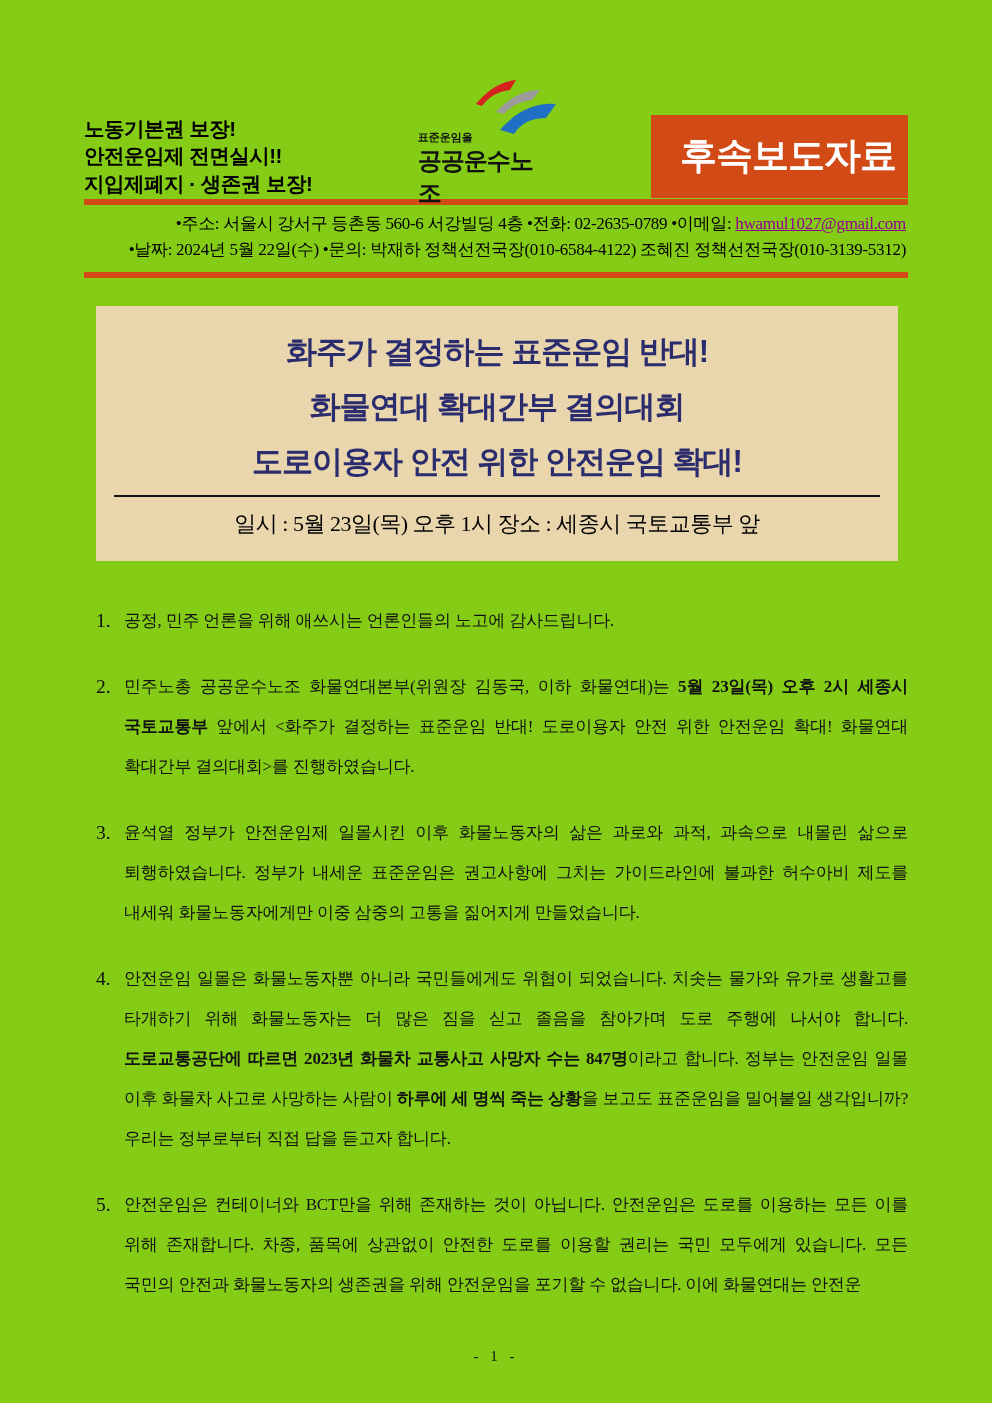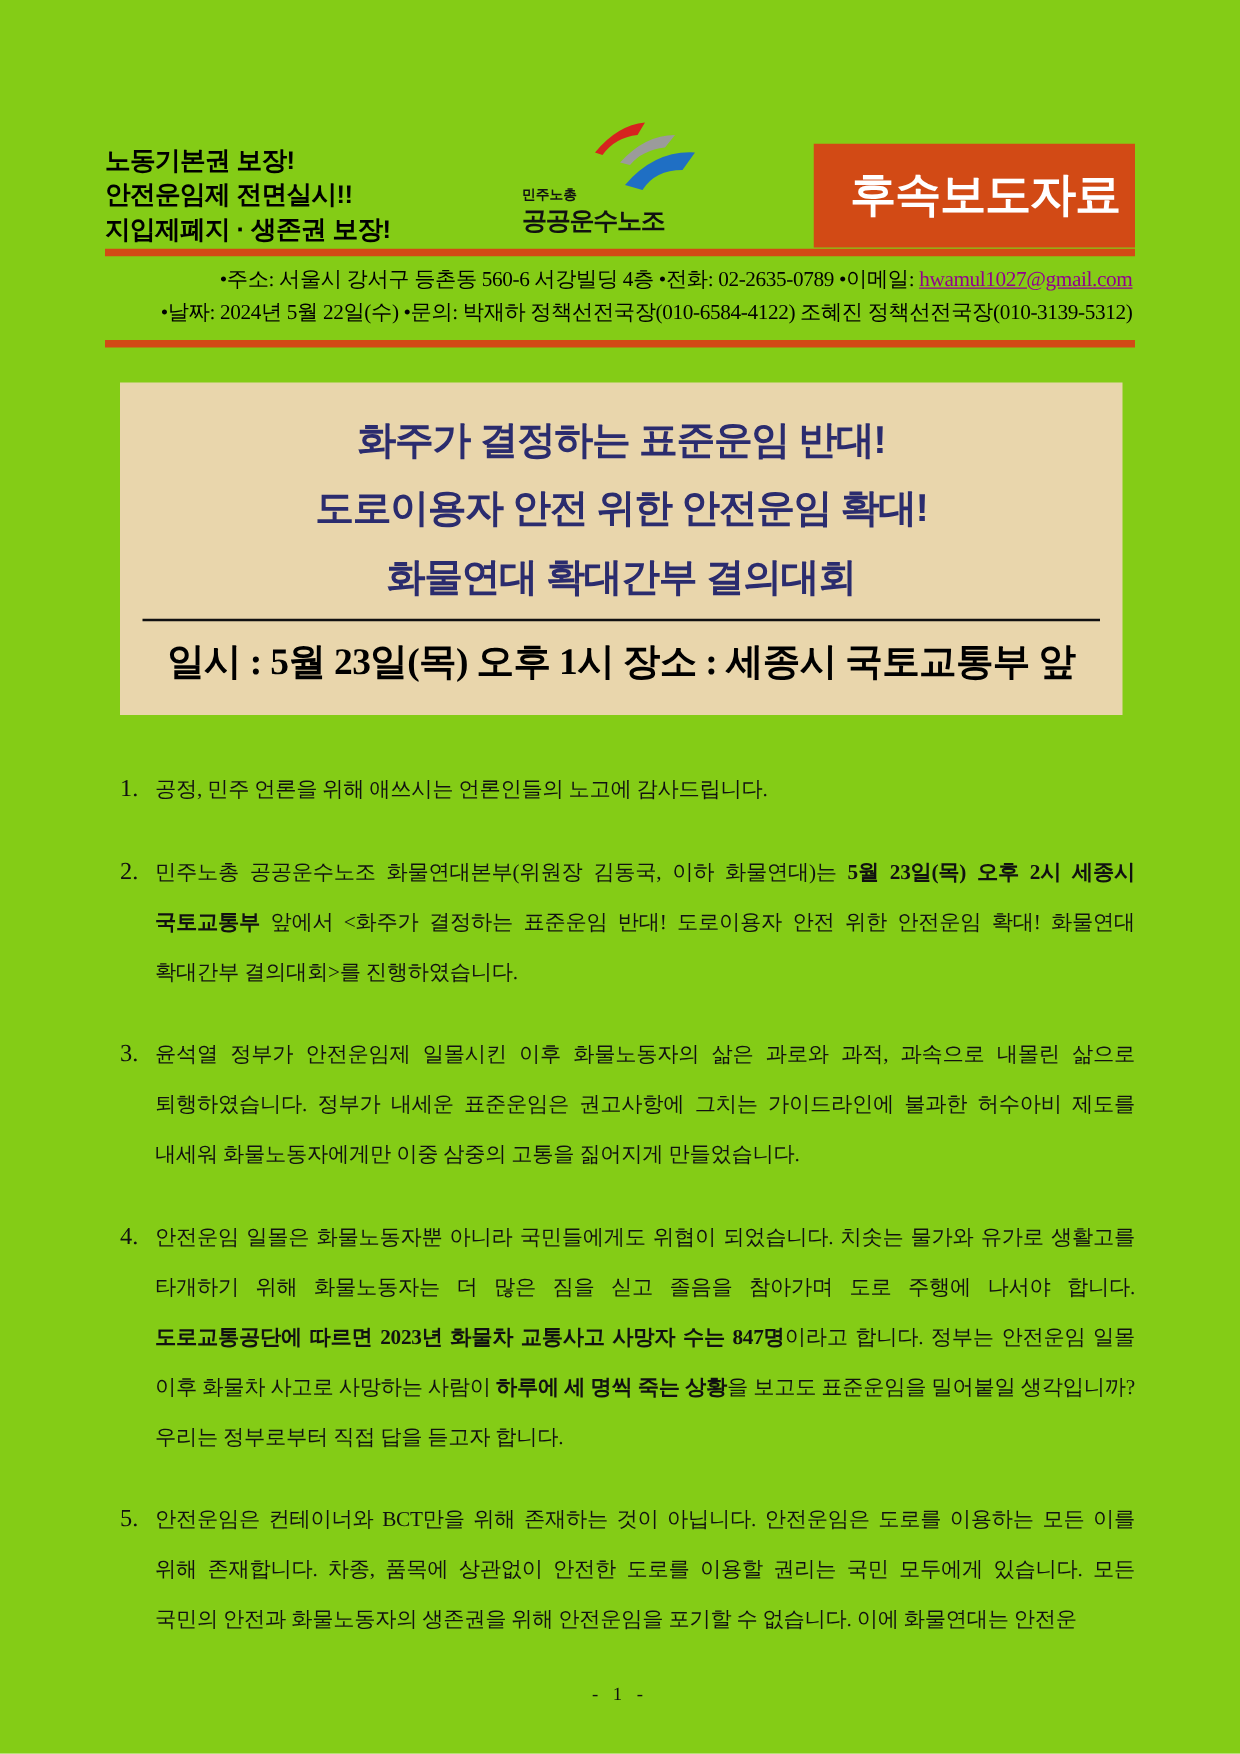--- a/index.html
+++ b/index.html
@@ -9,36 +9,36 @@
     font-family:"Liberation Serif","DejaVu Serif",serif;color:#111;
     overflow:hidden;
   }
   
   .masthead{display:flex;align-items:center;justify-content:space-between;height:82px;}
   .slogans{font-family:"Liberation Sans","DejaVu Sans",sans-serif;font-weight:800;
     font-size:20.5px;line-height:1.33;color:#000;letter-spacing:-0.5px;white-space:nowrap;}
   .logo{display:flex;flex-direction:column;align-items:flex-start;width:128px;position:relative;}
   .logo svg{position:absolute;top:-26px;right:-12px;}
   .logo-small{font-family:"Liberation Sans","DejaVu Sans",sans-serif;font-weight:800;font-size:11px;display:block;margin-top:26px;}
-  .logo-big{font-family:"Liberation Sans","DejaVu Sans",sans-serif;font-weight:800;font-size:20px;letter-spacing:-1px;display:block;}
+  .logo-big{font-family:"Liberation Sans","DejaVu Sans",sans-serif;font-weight:800;font-size:24px;letter-spacing:-1px;display:block;}
   .org-name{font-family:"Liberation Sans","DejaVu Sans",sans-serif;font-weight:800;
     font-size:34px;letter-spacing:-1.5px;color:#000;white-space:nowrap;margin-left:-18px;}
   .press-badge{background:#d24a15;color:#fff;font-family:"Liberation Sans","DejaVu Sans",sans-serif;
     font-weight:800;font-size:37px;letter-spacing:-1px;padding:16px 12px 17px 29px;white-space:nowrap;text-align:center;}
   
   .rule{height:6px;background:#d24a15;margin-top:2px;}
   .contact{padding:6px 2px 7px 2px;}
   .contact-line{font-size:17px;line-height:26px;color:#000;text-align:right;white-space:nowrap;letter-spacing:-0.3px;}
   .email{color:#92008e;text-decoration:underline;cursor:pointer;}
   
   .title-box{background:#e9d6ac;margin:28px 10px 0 12px;padding:18px 0 22px 0;}
   .title-line{text-align:center;color:#2b2c6e;font-family:"Liberation Sans","DejaVu Sans",sans-serif;
     font-weight:800;font-size:31px;letter-spacing:-1px;line-height:55px;}
   .title-rule{border-top:2.5px solid #111;margin:6px 18px 12px 18px;}
-  .schedule{text-align:center;font-size:30px;font-weight:700;color:#000;letter-spacing:-0.5px;}
+  .schedule{text-align:center;font-size:22px;font-weight:400;color:#000;letter-spacing:-0.5px;}
   
   .body-list{list-style:none;margin:40px 0 0 0;padding:0 0 0 12px;}
   .body-list li{position:relative;padding-left:28px;margin-bottom:26px;}
   .body-list .num{position:absolute;left:0;top:0;font-size:19.5px;line-height:40px;}
   .body-list p{margin:0;font-size:17px;line-height:40px;text-align:justify;
     word-break:keep-all;letter-spacing:-0.2px;color:#111;}
   .body-list p b{font-weight:700;}
   
   .page-footer{position:absolute;left:0;bottom:38px;width:100%;text-align:center;
     font-size:15px;color:#111;letter-spacing:4px;}
@@ -54,41 +54,41 @@
       <div>안전운임제 전면실시!!</div>
       <div>지입제폐지 · 생존권 보장!</div>
     </div>
 
     <div class="logo">
       <svg width="104" height="58" viewBox="0 0 104 58">
         <path d="M22 26 Q40 4 62 2 L56 12 Q38 14 28 28 Z" fill="#d6231f"></path>
         <path d="M42 34 Q62 12 86 12 L78 22 Q60 24 50 36 Z" fill="#9b9b9b"></path>
         <path d="M46 52 Q70 24 102 26 L92 40 Q70 40 60 56 Z" fill="#1f6fc4"></path>
       </svg>
-      <span class="logo-small">민주노총</span>
+      <span class="logo-small">표준운임을</span>
       <span class="logo-big">공공운수노조</span>
     </div>
 
 
     <div class="press-badge">후속보도자료</div>
   </header>
 
   <div class="rule"></div>
 
   <div class="contact">
     <div class="contact-line"><span>•주소: 서울시 강서구 등촌동 560-6 서강빌딩 4층  •전화: 02-2635-0789 •이메일: </span><a class="email">hwamul1027@gmail.com</a></div>
     <div class="contact-line">•날짜: 2024년 5월 22일(수) •문의: 박재하 정책선전국장(010-6584-4122) 조혜진 정책선전국장(010-3139-5312)</div>
   </div>
 
   <div class="rule"></div>
 
   <section class="title-box">
     <div class="title-line">화주가 결정하는 표준운임 반대!</div>
+    <div class="title-line">화물연대 확대간부 결의대회</div>
     <div class="title-line">도로이용자 안전 위한 안전운임 확대!</div>
-    <div class="title-line">화물연대 확대간부 결의대회</div>
     <div class="title-rule"></div>
     <div class="schedule">일시 : 5월 23일(목) 오후 1시 장소 : 세종시 국토교통부 앞</div>
   </section>
 
   <main>
     <ol class="body-list">
       <li>
         <span class="num">1.</span>
         <p><span>공정, 민주 언론을 위해 애쓰시는 언론인들의 노고에 감사드립니다.</span></p>
       </li>

